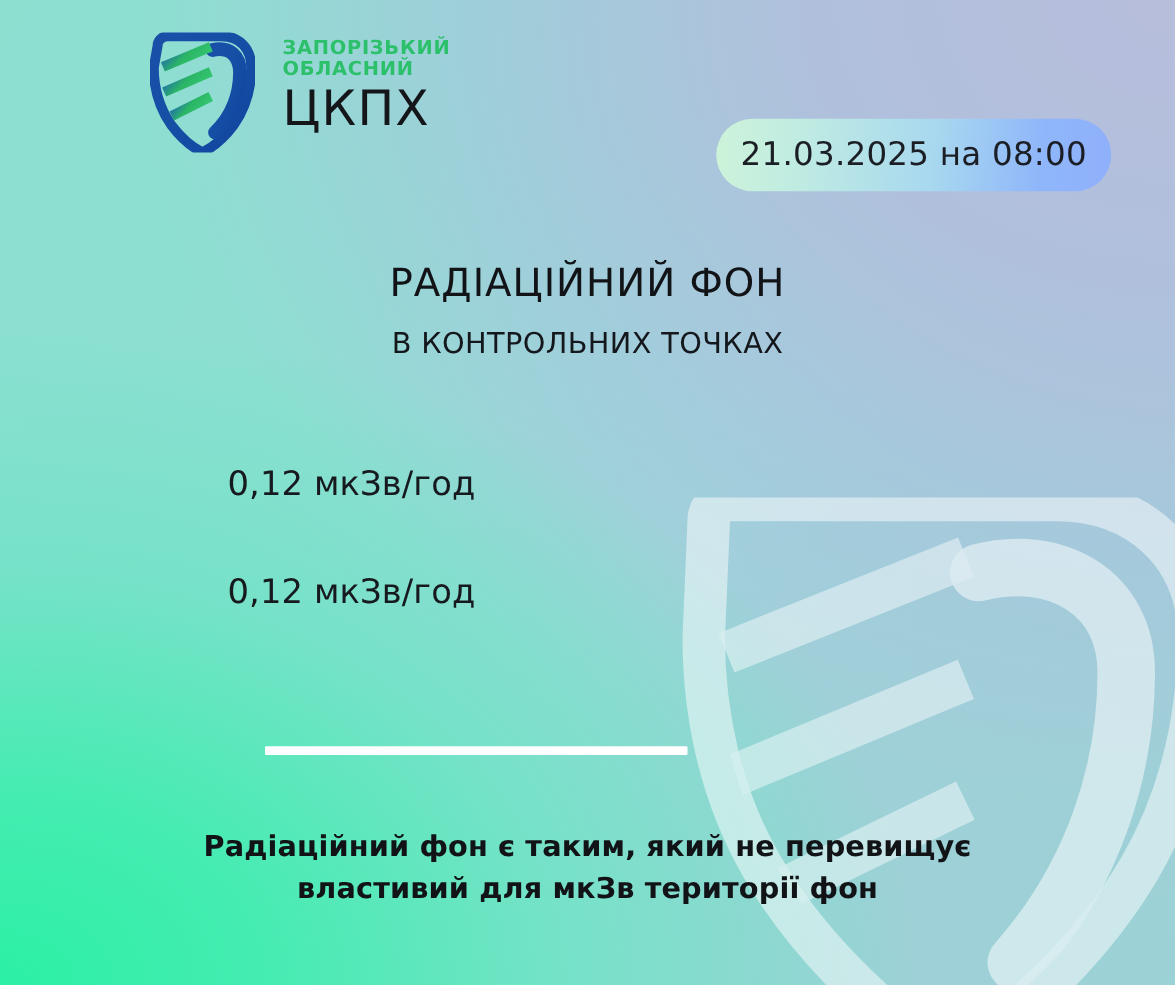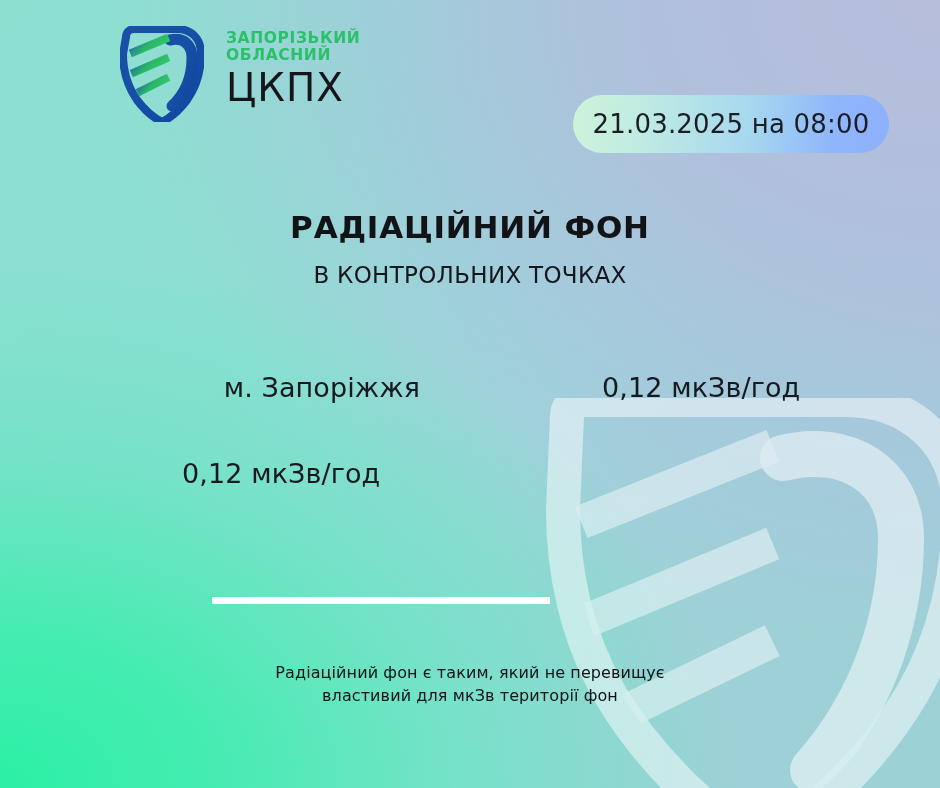--- a/index.html
+++ b/index.html
@@ -98,21 +98,21 @@
   
   #title-block {
     position: absolute;
     left: 0;
     right: 0;
     top: 209px;
     text-align: center;
   }
   #main-title {
     font-size: 31px;
-    font-weight: 700;
+    font-weight: 400;
     letter-spacing: 0.8px;
     color: #111317;
     line-height: 1.18;
   }
   .sub-title {
     font-size: 23px;
     font-weight: 400;
     letter-spacing: 0.3px;
     color: #14171C;
     line-height: 1.33;
@@ -159,22 +159,22 @@
 
   
   #footer-note {
     position: absolute;
     left: 0;
     right: 0;
     top: 662px;
     text-align: center;
   }
   .footer-line {
-    font-size: 16px;
-    font-weight: 400;
+    font-size: 23px;
+    font-weight: 700;
     color: #111317;
     line-height: 1.42;
     letter-spacing: 0.1px;
   }
 </style>
 </head>
 <body>
 
 <div id="poster">
 
@@ -251,21 +251,20 @@
     <span id="date-badge-text">21.03.2025 на 08:00</span>
   </div>
 
   <div id="title-block">
     <div id="main-title">РАДІАЦІЙНИЙ ФОН</div>
     <div class="sub-title">В КОНТРОЛЬНИХ ТОЧКАХ</div>
   </div>
 
   <div id="readings">
     <div class="reading-row">
-      <div class="reading-place">м. Запоріжжя</div>
       <div class="reading-value">0,12 мкЗв/год</div>
     </div>
     <div class="reading-row">
       <div class="reading-value">0,12 мкЗв/год</div>
     </div>
   </div>
 
   <div id="divider-bar"></div>
 
   <div id="footer-note">

